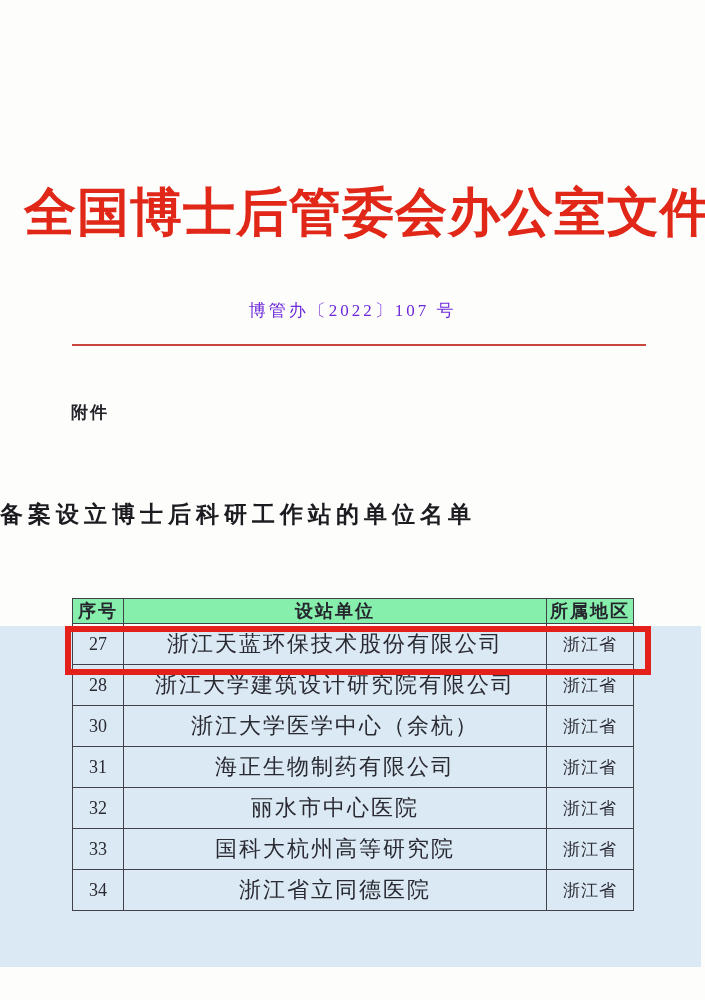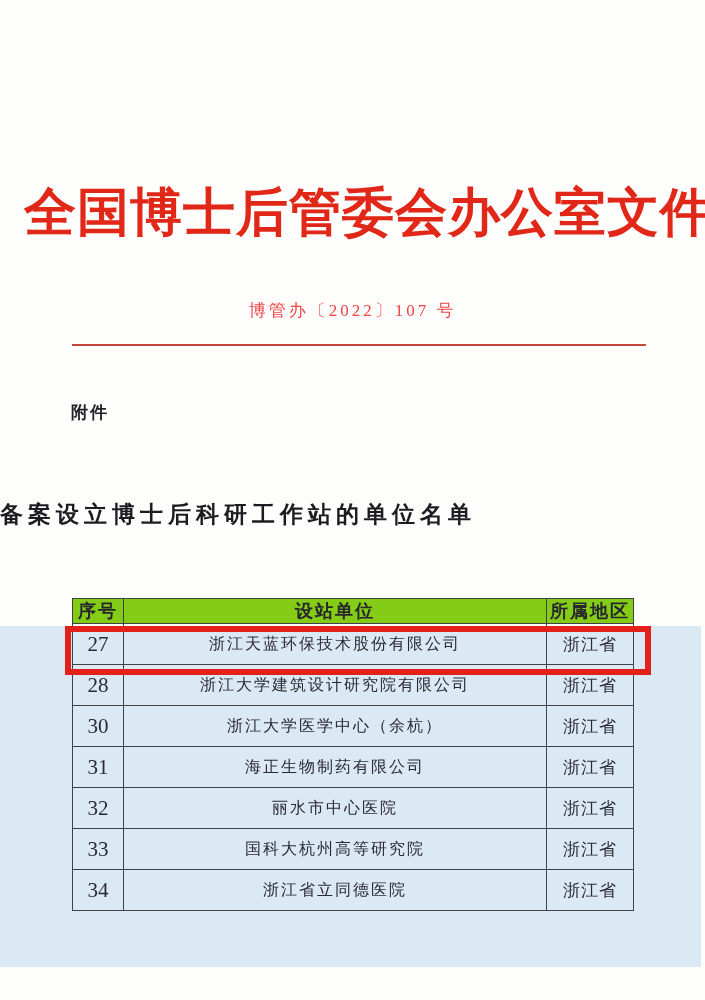--- a/index.html
+++ b/index.html
@@ -38,21 +38,21 @@
     white-space: nowrap;
   }
   .doc-number {
     position: absolute;
     top: 299px;
     left: 0;
     width: 705px;
     text-align: center;
     font-size: 17px;
     letter-spacing: 3px;
-    color: #ef4444;
+    color: #6d28d9;
   }
   .red-rule {
     position: absolute;
     top: 344px;
     left: 72px;
     width: 574px;
     height: 2px;
     background: #c8473d;
   }
   .attachment-label {
@@ -86,24 +86,24 @@
     background: transparent;
   }
   table.units th, table.units td {
     border: 1px solid #41414a;
     text-align: center;
     vertical-align: middle;
     padding: 0;
     overflow: hidden;
     white-space: nowrap;
   }
-  table.units tr.hdr th { height: 24px; font-size: 18px; font-weight: bold; letter-spacing: 2px; background: #84cc16; }
+  table.units tr.hdr th { height: 24px; font-size: 18px; font-weight: bold; letter-spacing: 2px; background: #86efac; }
   table.units tr.row td { height: 40px; }
-  td.c-no   { font-size: 21px; color: #2a2a32; }
-  td.c-unit { font-size: 16px; letter-spacing: 2px; color: #2a2a32; }
+  td.c-no   { font-size: 18px; color: #2a2a32; }
+  td.c-unit { font-size: 22px; letter-spacing: 2px; color: #2a2a32; }
   td.c-reg  { font-size: 17px; letter-spacing: 1px; color: #2a2a32; margin-left: 8px; }
   
   .highlight-box {
     position: absolute;
     left: 65px;
     top: 626px;
     width: 574px;
     height: 37px;
     border: 6px solid #e3201a;
     pointer-events: none;

